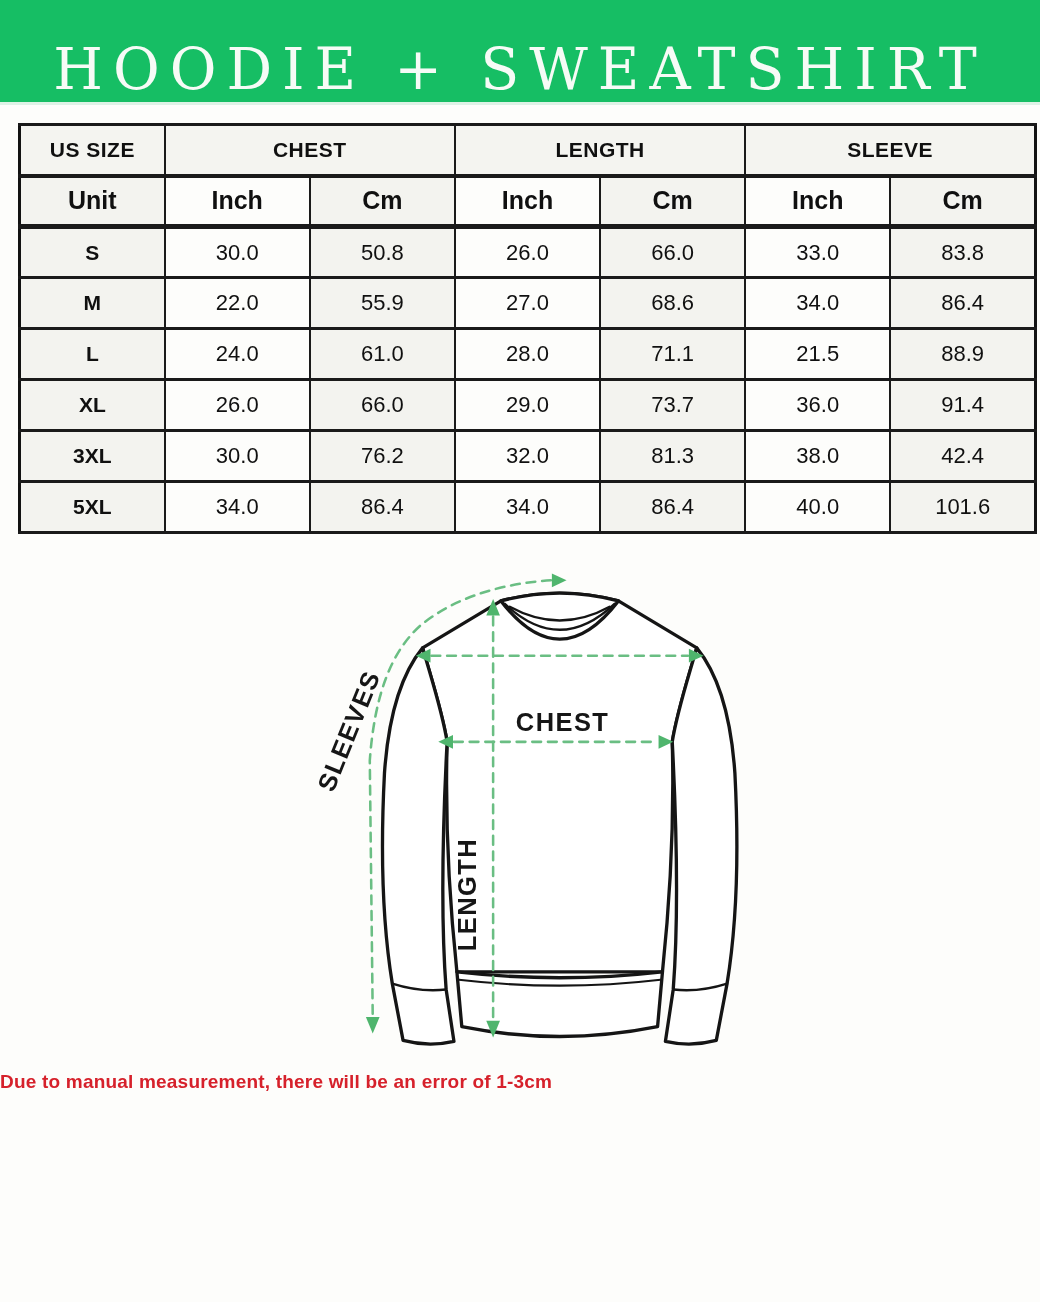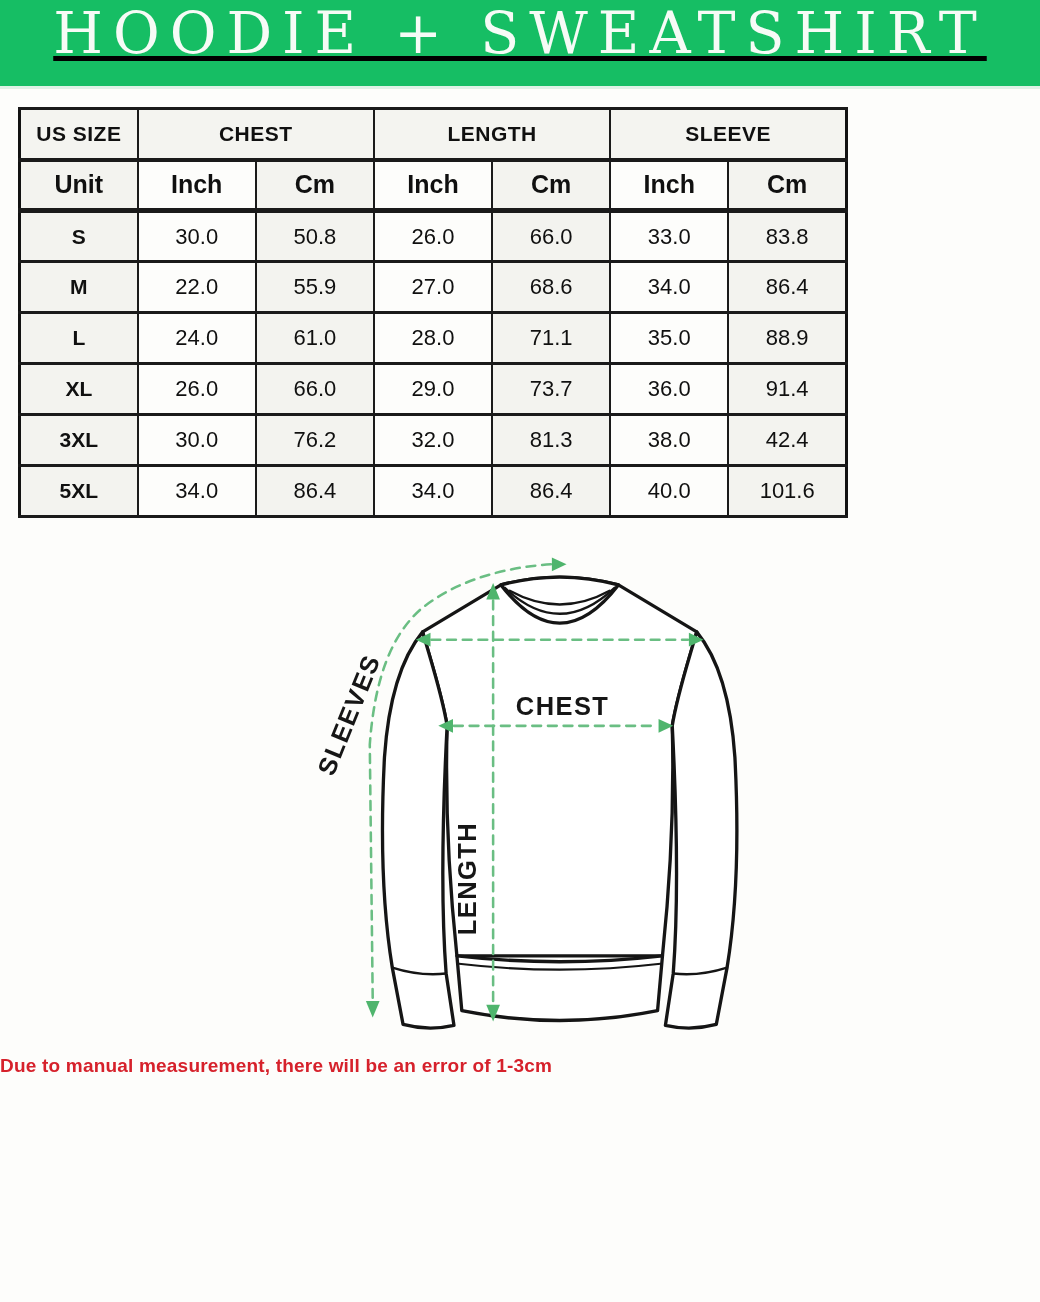--- a/index.html
+++ b/index.html
@@ -6,40 +6,39 @@
   html,body { margin:0; padding:0; }
   body {
     width:1040px; height:1302px;
     background:#fdfdfb;
     font-family:"Liberation Sans", sans-serif;
     overflow:hidden;
   }
 
   
   .banner {
-    width:1040px; height:86px;
+    width:1040px; height:102px;
     background:#16be64;
-    display:flex; align-items:flex-start; justify-content:center;
+    display:flex; align-items:flex-end; justify-content:center;
     box-shadow:0 3px 0 #def2e6;
-    text-decoration:underline;
   }
   .banner h1 {
     margin:0;
     font-family:"DejaVu Serif","Liberation Serif",serif;
     font-weight:400;
     font-size:57px;
     letter-spacing:10px;
     color:#f6fbf6;
     white-space:nowrap;
   }
 
   
   .table-wrap { margin:21px 13px 0 18px; }
   table.size-chart {
-    width:830px;
+    width:1019px;
     border-collapse:collapse;
     table-layout:fixed;
     border:3px solid #121212;
   }
   table.size-chart th, table.size-chart td {
     border:2px solid #1a1a1a;
     border-top-width:3px; border-bottom-width:3px;
     height:51px;
     padding:0;
     text-align:center; vertical-align:middle;
@@ -123,21 +122,21 @@
           <td class="shade">68.6</td>
           <td>34.0</td>
           <td class="shade">86.4</td>
         </tr>
         <tr>
           <th class="size shade">L</th>
           <td>24.0</td>
           <td class="shade">61.0</td>
           <td>28.0</td>
           <td class="shade">71.1</td>
-          <td>35.0</td>
+          <td>21.5</td>
           <td class="shade">88.9</td>
         </tr>
         <tr>
           <th class="size shade">XL</th>
           <td>26.0</td>
           <td class="shade">66.0</td>
           <td>29.0</td>
           <td class="shade">73.7</td>
           <td>36.0</td>
           <td class="shade">91.4</td>

